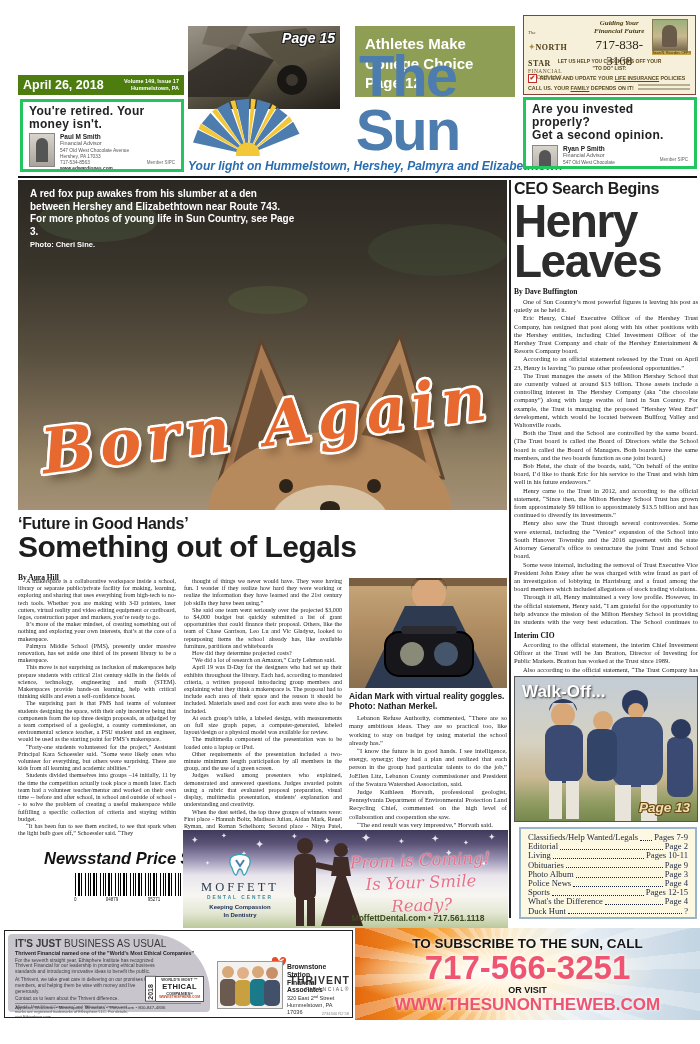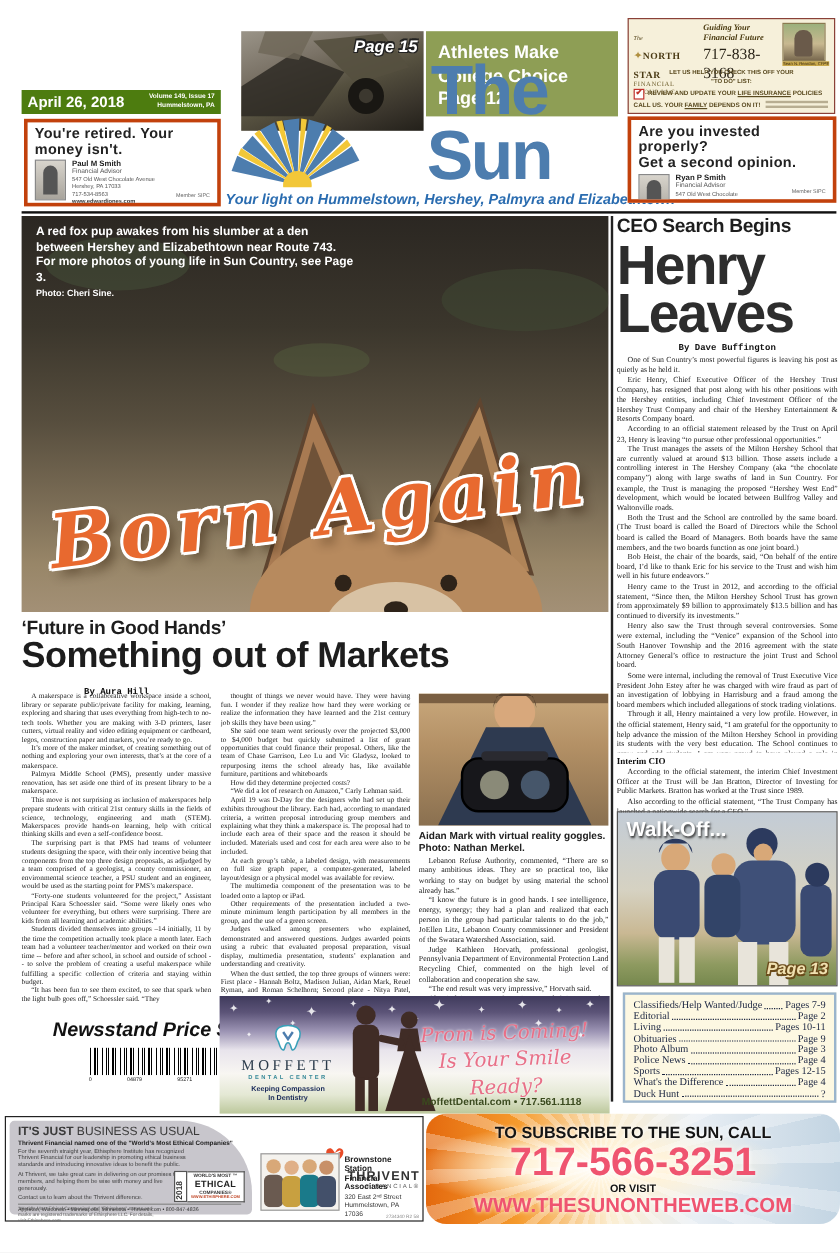--- a/index.html
+++ b/index.html
@@ -1,56 +1,56 @@
 <!DOCTYPE html>
 <html><head>
 <meta charset="utf-8">
 <style>
   html,body{margin:0;padding:0;background:#e8e8e8;}
   .page{position:relative;width:700px;height:1044px;background:#fff;font-family:"Liberation Sans",sans-serif;overflow:hidden;margin:0 auto;}
   .abs{position:absolute;}
 
   
-  .crash{left:201px;top:26px;width:152px;height:83px;background:
+  .crash{left:188px;top:26px;width:152px;height:83px;background:
     linear-gradient(160deg,#9a9488 0%,#7a7266 30%,#55503f 55%,#3a352c 80%,#23201a 100%);overflow:hidden;}
   .crash svg{position:absolute;left:0;top:0;}
   .crash-page{position:absolute;right:5px;top:4px;color:#fff;font-weight:800;font-style:italic;font-size:14px;
     text-shadow:-1px -1px 0 #222,1px -1px 0 #222,-1px 1px 0 #222,1px 1px 0 #222;}
   .athletes{left:355px;top:26px;width:160px;height:71px;background:#8e9e55;color:#fff;font-weight:800;
     font-size:15px;line-height:1.3;padding:8px 0 0 10px;box-sizing:border-box;}
   .northstar{left:523px;top:15px;width:173px;height:80px;background:#f6f0da;border:1px solid #8a4038;
     box-sizing:border-box;padding:3px 4px;color:#5a4a20;overflow:hidden;}
   .ns-row1{display:flex;height:37px;}
   .ns-logo{width:58px;line-height:1;padding-top:2px;}
   .ns-the{font-family:"Liberation Serif",serif;font-style:italic;font-size:5px;}
   .ns-l1{font-family:"Liberation Serif",serif;font-size:8px;letter-spacing:.5px;color:#4a3a14;font-weight:700;}
   .ns-l2,.ns-l3{font-family:"Liberation Serif",serif;font-size:5.5px;letter-spacing:.5px;color:#6a5a28;}
   .ns-star{color:#b09040;font-size:9px;}
-  .ns-mid{flex:1;}
+  .ns-mid{flex:1;text-align:center;}
   .ns-tag{font-family:"Liberation Serif",serif;font-style:italic;font-weight:700;font-size:7px;color:#4a3a10;line-height:1.2;}
   .ns-phone{font-family:"Liberation Serif",serif;font-size:13px;color:#2a2418;margin-top:1px;}
   .ns-photo{width:34px;height:30px;background:linear-gradient(180deg,#9cb07c 0%,#c8b890 55%,#7a6a50 100%);border:1px solid #8a7a50;position:relative;}
   .ns-photo::after{content:"";position:absolute;left:9px;top:5px;width:15px;height:22px;background:#6a5a4a;border-radius:7px 7px 2px 2px;}
   .ns-cap{font-size:3.5px;background:#c8a84a;color:#3a2a10;text-align:center;}
   .ns-help{font-size:5px;font-weight:700;text-align:center;line-height:1.35;margin-top:2px;}
   .ns-check{display:flex;align-items:center;gap:3px;margin-top:2px;font-size:5.3px;font-weight:700;}
   .ns-box{width:7px;height:7px;border:1px solid #c03028;background:#fff;color:#c03028;font-size:7px;line-height:6px;text-align:center;flex:none;}
   .ns-call{font-size:5.3px;font-weight:700;margin-top:2px;}
   .ns-u{text-decoration:underline;}
   .ns-disc{position:absolute;right:5px;bottom:4px;width:52px;}
   .ns-disc div{height:2px;background:#b8ae92;margin-top:2px;}
 
   
   .datebar{left:18px;top:75px;width:166px;height:20px;background:#4d7c0f;color:#fff;display:flex;
     align-items:center;justify-content:space-between;padding:0 5px;box-sizing:border-box;}
   .date-main{font-weight:800;font-size:12.5px;}
   .date-vol{font-size:5.5px;font-weight:700;text-align:right;line-height:1.3;}
 
   
-  .ej{background:#fff;border:3px solid #c2410c;box-sizing:border-box;padding:3px 6px;overflow:hidden;}
+  .ej{background:#fff;border:3px solid #22c55e;box-sizing:border-box;padding:3px 6px;overflow:hidden;}
   .ej-left{left:20px;top:99px;width:164px;height:73px;}
   .ej-right{left:523px;top:97px;width:174px;height:72px;}
   .ej-head{font-weight:800;font-size:12px;line-height:1.1;letter-spacing:.3px;color:#222;}
   .ej-body{display:flex;gap:5px;margin-top:2px;}
   .ej-photo{width:24px;height:32px;background:linear-gradient(180deg,#d8d4cc,#a8a49c);border:1px solid #888;position:relative;flex:none;}
   .ej-photo::after{content:"";position:absolute;left:6px;top:4px;width:12px;height:24px;background:#555;border-radius:6px 6px 0 0;}
   .ej-name{font-weight:800;font-size:6.5px;color:#222;}
   .ej-title{font-size:5.5px;color:#555;}
   .ej-addr{font-size:4.8px;color:#555;line-height:1.25;margin-top:2px;}
   .ej-web{font-size:4.8px;font-weight:700;color:#333;}
@@ -70,21 +70,21 @@
   .fox-caption{position:absolute;left:12px;top:8px;width:268px;color:#fff;font-weight:800;font-size:10px;line-height:1.25;}
   .fox-credit{font-size:7.5px;margin-top:2px;}
   .born{position:absolute;left:22px;top:208px;font-family:"DejaVu Serif",serif;font-style:italic;font-weight:700;
     font-size:62px;letter-spacing:6px;color:#e8692f;transform:rotate(-7deg);white-space:nowrap;
     text-shadow:-2px -2px 0 #fff,2px -2px 0 #fff,-2px 2px 0 #fff,2px 2px 0 #fff,0 -2.5px 0 #fff,0 2.5px 0 #fff,-2.5px 0 0 #fff,2.5px 0 0 #fff,5px 7px 9px rgba(40,20,0,.45);}
 
   
   .henry{left:514px;top:180px;width:184px;}
   .kicker{font-weight:800;font-size:16px;color:#1d1d1d;letter-spacing:-.3px;}
   .henry-hl{font-weight:800;font-size:46px;line-height:40px;letter-spacing:-1.5px;color:#2d2d2d;margin-top:3px;}
-  .byline{font-family:Liberation Mono, monospace;font-weight:700;font-size:7.5px;text-align:center;margin:6px 0 2px;color:#111;}
+  .byline{font-family:Liberation Serif, serif;font-weight:700;font-size:7.5px;margin:6px 0 2px;color:#111;}
   .body-copy{font-family:"Liberation Serif",serif;font-size:6.5px;line-height:8.2px;text-align:justify;color:#1a1a1a;overflow:hidden;}
   .body-copy p{margin:0;text-indent:9px;}
   .henry-body{height:330px;}
   .subhead{font-family:"Liberation Serif",serif;font-weight:700;font-size:7.5px;margin:3px 0 1px;color:#111;}
 
   
   .walkoff{left:514px;top:676px;width:184px;height:146px;overflow:hidden;border:1px solid #555;box-sizing:border-box;
     background:linear-gradient(180deg,#c3ccd6 0%,#d6d2c2 45%,#c9b893 70%,#8e9a60 88%,#76884e 100%);}
   .walkoff-label{position:absolute;left:7px;top:5px;color:#fff;font-weight:700;font-size:17px;text-shadow:1px 1px 2px #333;}
   .walkoff-page{position:absolute;right:7px;bottom:6px;font-weight:800;font-style:italic;font-size:13.5px;color:#f0e0b0;
@@ -157,21 +157,21 @@
   .thr-o1{font-weight:800;font-size:6.8px;color:#222;line-height:1.15;}
   .thr-addr{font-size:5.6px;color:#333;margin-top:1px;line-height:1.2;}
   .thr-phone{font-weight:800;font-size:8.5px;color:#111;margin-top:2px;}
   .thr-code{position:absolute;right:3px;bottom:1px;font-size:4px;color:#888;}
 
   
   .subscribe{left:355px;top:928px;width:345px;height:92px;overflow:hidden;text-align:center;
     background:
       repeating-conic-gradient(from 0deg at 42% 48%,rgba(255,255,255,.30) 0 5deg,rgba(255,255,255,0) 5deg 12deg),
       radial-gradient(ellipse at 42% 48%,#ffffff 0%,#fff3da 22%,rgba(255,255,255,0) 55%),
-      linear-gradient(90deg,#e4690e 0%,#f59a2c 22%,#fbeed2 45%,#e8eef4 65%,#c2d4e2 100%); border-radius: 17px;}
+      linear-gradient(90deg,#e4690e 0%,#f59a2c 22%,#fbeed2 45%,#e8eef4 65%,#c2d4e2 100%);}
   .sub-l1{font-weight:800;font-size:13.5px;color:#141414;margin-top:8px;text-shadow:0 0 3px #fff;}
   .sub-phone{font-weight:800;font-size:33px;color:#ef5470;line-height:1;text-shadow:0 0 4px #fff;}
   .sub-l2{font-weight:800;font-size:9px;color:#141414;margin-top:1px;text-shadow:0 0 3px #fff;}
   .sub-web{font-weight:800;font-size:17px;color:#ef5470;line-height:1.15;text-shadow:0 0 4px #fff;}
 </style>
 </head>
 <body>
 
 <div class="page">
 
@@ -364,21 +364,21 @@
       <rect x="152" y="60" width="26" height="60" rx="8" fill="#3a4a72"></rect>
       <circle cx="166" cy="52" r="10" fill="#2c3a5e"></circle>
     </svg>
     <span class="walkoff-label">Walk-Off...</span>
     <span class="walkoff-page">Page 13</span>
   </div>
 
   <div class="abs indexbox">
     <div>
         <div class="idx-row">
-          <span class="idx-label">Classifieds/Help Wanted/Judge</span>
+          <span class="idx-label">Classifieds/Help Wanted/Legals</span>
           <span class="idx-dots"></span>
           <span class="idx-page">Pages 7-9</span>
         </div>
         <div class="idx-row">
           <span class="idx-label">Editorial</span>
           <span class="idx-dots"></span>
           <span class="idx-page">Page 2</span>
         </div>
         <div class="idx-row">
           <span class="idx-label">Living</span>
@@ -413,21 +413,21 @@
         <div class="idx-row">
           <span class="idx-label">Duck Hunt</span>
           <span class="idx-dots"></span>
           <span class="idx-page">?</span>
         </div>
       </div>
     <div class="idx-tips">Text tips to 717-460-3803</div>
   </div>
 
   <div class="abs kicker maker-kicker">‘Future in Good Hands’</div>
-  <div class="abs maker-hl">Something out of Markets</div>
+  <div class="abs maker-hl">Something out of Legals</div>
   <div class="abs byline maker-by">By Aura Hill</div>
   <div class="abs body-copy mcol mcol1">
       <p>A makerspace is a collaborative workspace inside a school, library or separate public/private facility for making, learning, exploring and sharing that uses everything from high-tech to no-tech tools.  Whether you are making with 3-D printers, laser cutters, virtual reality and video editing equipment or cardboard, legos, construction paper and markers, you’re ready to go.</p>
       <p>It’s more of the maker mindset, of creating something out of nothing and exploring your own interests, that’s at the core of a makerspace.</p>
       <p>Palmyra Middle School (PMS), presently under massive renovation, has set aside one third of its present library to be a makerspace.</p>
       <p>This move is not surprising as inclusion of makerspaces help prepare students with critical 21st century skills in the fields of science, technology, engineering and math (STEM). Makerspaces provide hands-on learning, help with critical thinking skills and even a self-confidence boost.</p>
       <p>The surprising part is that PMS had teams of volunteer students designing the space, with their only incentive being that components from the top three design proposals, as adjudged by a team comprised of a geologist, a county commissioner, an environmental science teacher, a PSU student and an engineer, would be used as the starting point for PMS’s makerspace.</p>
       <p>“Forty-one students volunteered for the project,” Assistant Principal Kara Schoessler said. “Some were likely ones who volunteer for everything, but others were surprising. There are kids from all learning and academic abilities.”</p>
       <p>Students divided themselves into groups –14 initially, 11 by the time the competition actually took place a month later. Each team had a volunteer teacher/mentor and worked on their own time -- before and after school, in school and outside of school -- to solve the problem of creating a useful makerspace while fulfilling a specific collection of criteria and staying within budget.</p>
       <p>“It has been fun to see them excited, to see that spark when the light bulb goes off,” Schoessler said. “They</p>

